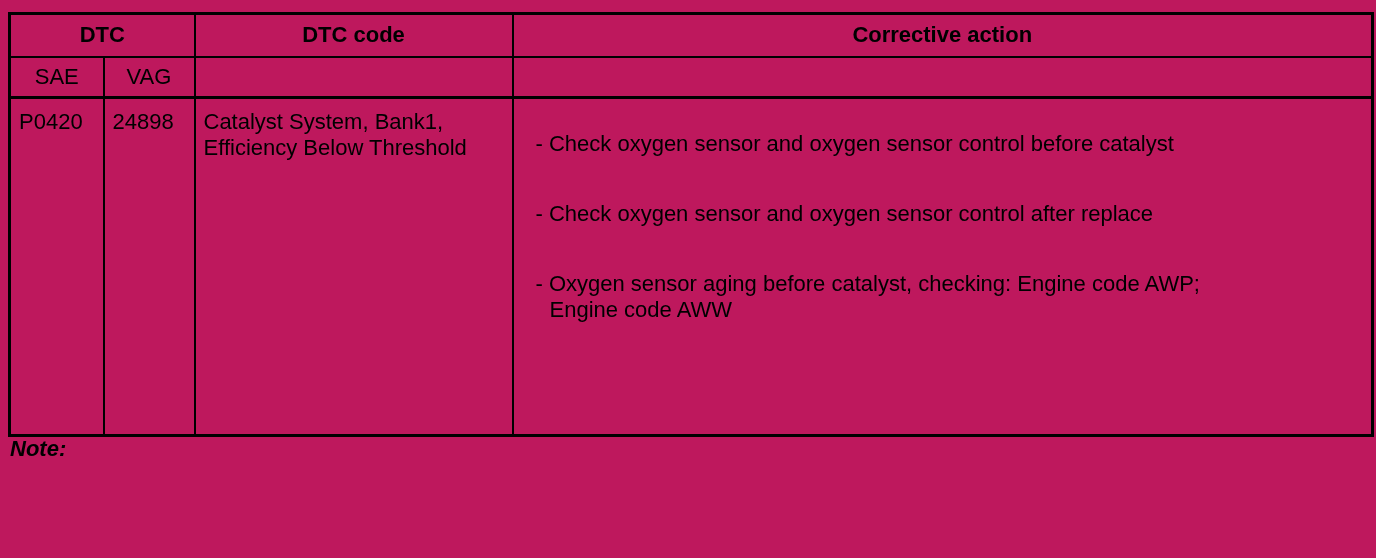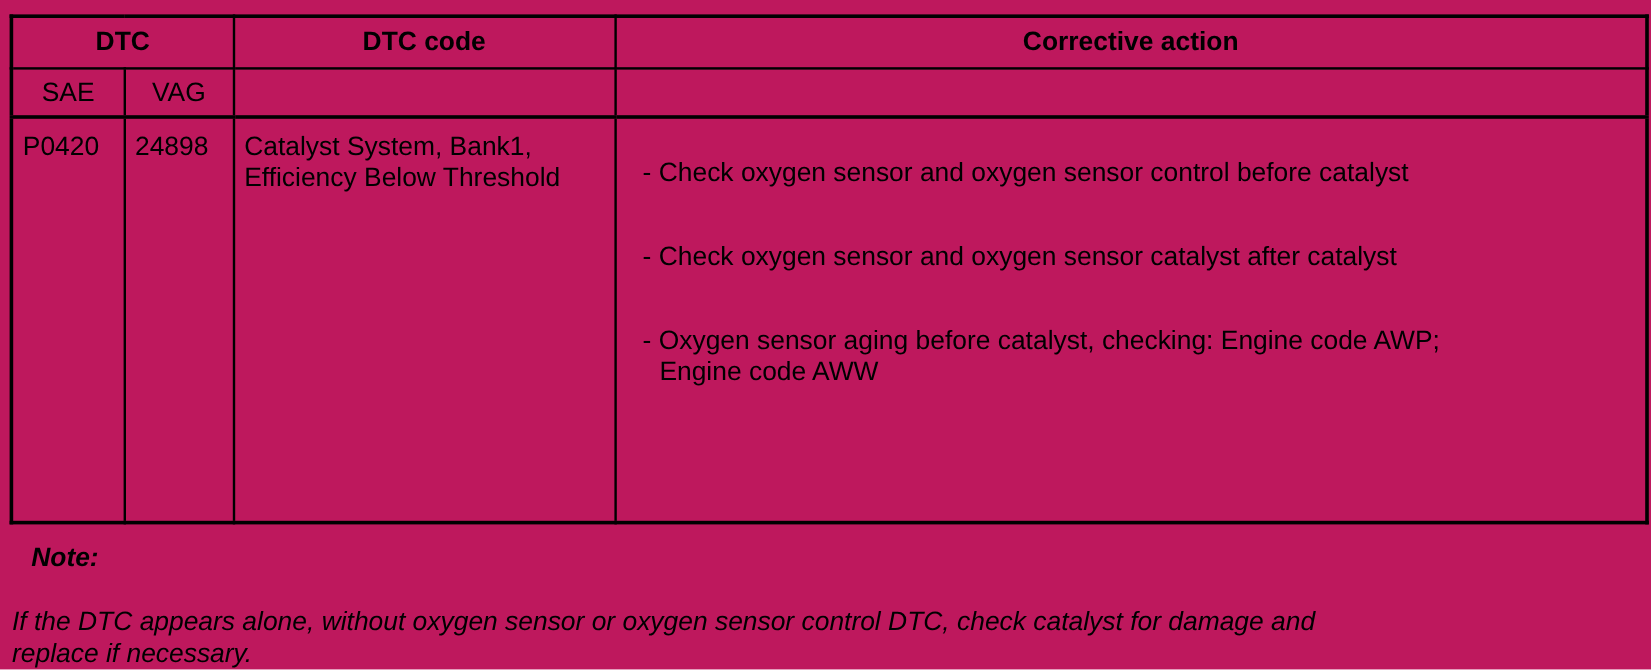--- a/index.html
+++ b/index.html
@@ -78,21 +78,21 @@
   }
 
   
   .note {
     position: absolute;
     left: 10px;
     top: 436px;
     font-style: italic;
   }
   .note-label {
-    margin: 16px;
+    margin: 0;
     font-weight: bold;
     line-height: 26px;
   }
   .note-text {
     margin: 26px 0 0 0;
     max-width: 1100px;
     line-height: 27px;
   }
 </style>
 </head>
@@ -118,25 +118,24 @@
         <th>VAG</th>
         <th></th>
         <th></th>
       </tr>
       <tr class="data-row">
         <td class="cell-code">P0420</td>
         <td class="cell-code">24898</td>
         <td class="cell-dtc-text">Catalyst System, Bank1, Efficiency Below Threshold</td>
         <td class="cell-actions">
           <p>- Check oxygen sensor and oxygen sensor control before catalyst</p>
-          <p>- Check oxygen sensor and oxygen sensor catalyst after catalyst</p>
+          <p>- Check oxygen sensor and oxygen sensor control after replace</p>
           <p>- Oxygen sensor aging before catalyst, checking: Engine code AWP; Engine code AWW</p>
         </td>
       </tr>
     </tbody>
   </table>
 
   <div class="note">
     <p class="note-label">Note:</p>
-    <p class="note-text">If the DTC appears alone, without oxygen sensor or oxygen sensor control DTC, check catalyst for damage and replace if necessary.</p>
   </div>
 
 </div>
 
 </body></html>

